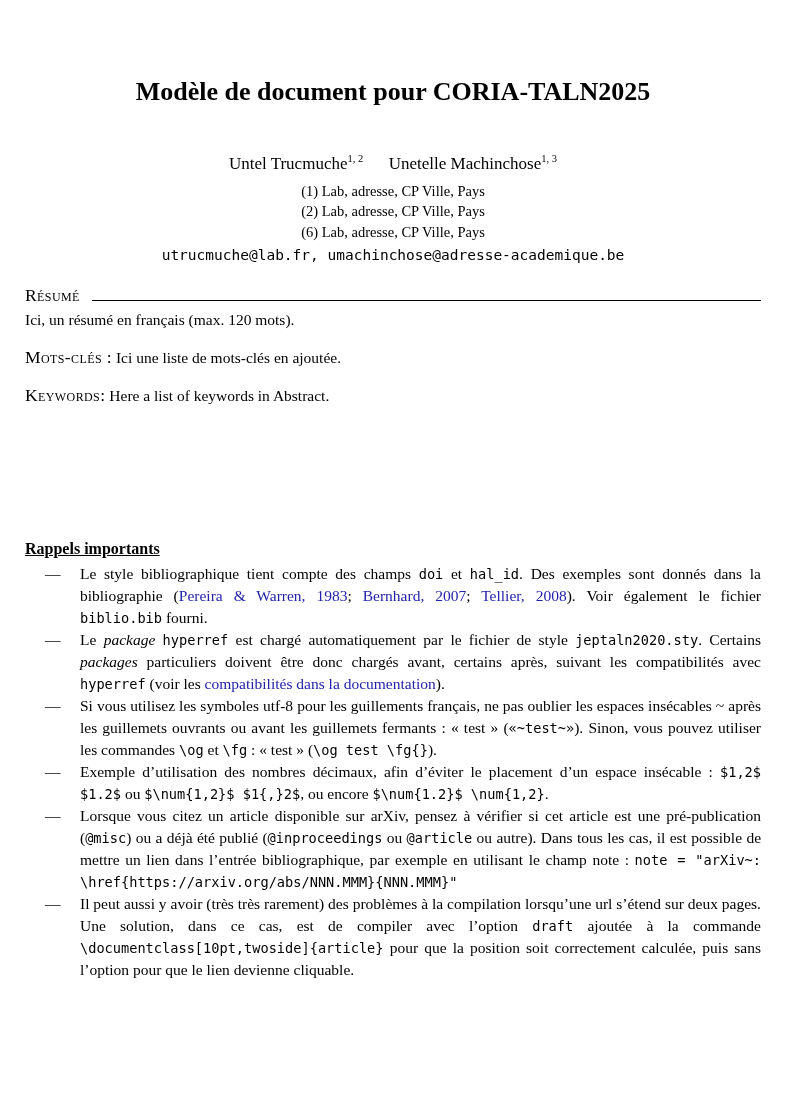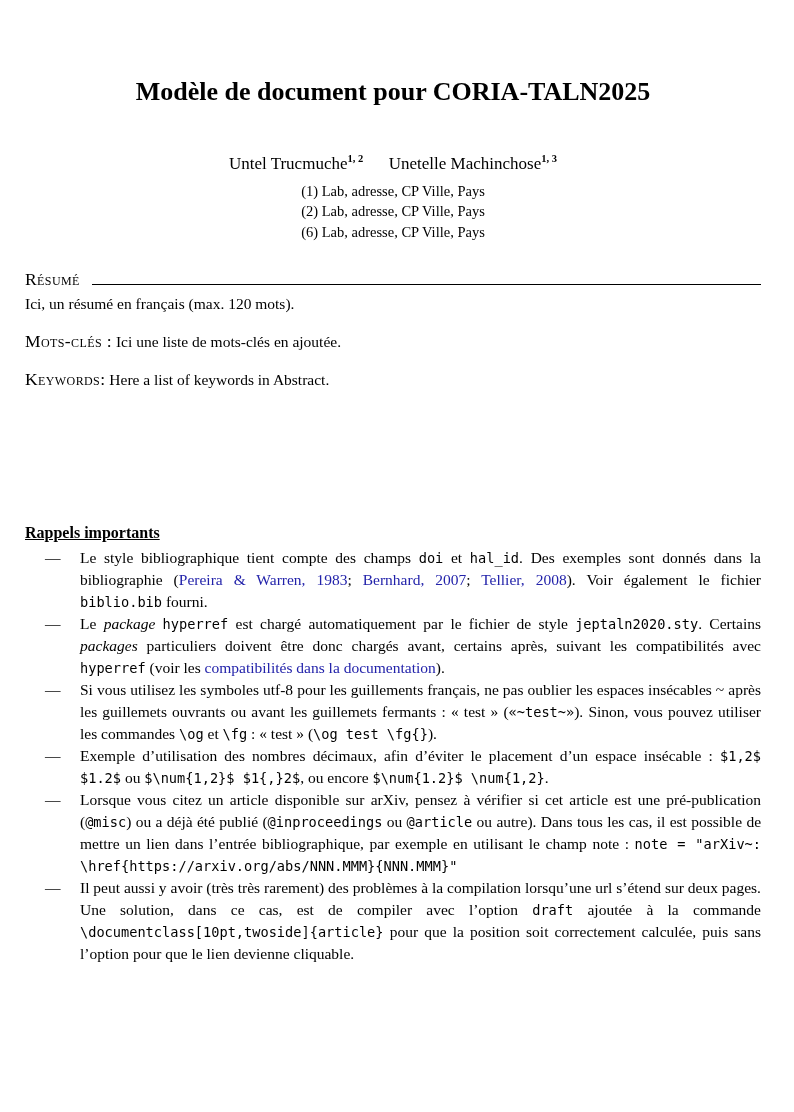--- a/index.html
+++ b/index.html
@@ -34,21 +34,21 @@
   .emails {
     margin-top: 3px;
     text-align: center;
     font-family: "DejaVu Sans Mono", "Liberation Mono", monospace;
     font-size: 14.5px;
     line-height: 21px;
   }
   .head-row {
     display: flex;
     align-items: flex-end;
-    margin-top: 26px;
+    margin-top: 18px;
     font-size: 17.5px;
     line-height: 22px;
   }
   .sc { font-variant: small-caps; letter-spacing: 0.4px; }
   .head-rule { flex: 1; border-bottom: 1.4px solid #000; margin: 0 0 5px 12px; }
   .hrule { border-bottom: 1.4px solid #000; }
   .body-par { margin: 3px 0 0 0; text-align: justify; }
   .bold-par { margin: 8px 0 0 0; font-weight: bold; text-align: justify; }
   .abstract-rule-top { margin-top: 10px; }
   .abstract-text { margin: 5px 0 0 0; }
@@ -72,38 +72,38 @@
   .run-code {
     font-family: "DejaVu Sans Mono", "Liberation Mono", monospace;
     font-size: 0.88em;
   }
   .run-italic { font-style: italic; }
   a.run-link { color: var(--link-color, #2222aa); text-decoration: none; cursor: pointer; }
   .run-sup {
     font-size: 0.62em;
     vertical-align: super;
     line-height: 0;
-    font-weight: bold;
   }
 </style>
 </head>
 <body>
 
 <div class="page">
 
   <h1 class="title">Modèle de document pour CORIA-TALN2025</h1>
 
   <div class="authors"><span>Untel Trucmuche</span><span class="run-sup">1, 2</span><span>  </span><span>Unetelle Machinchose</span><span class="run-sup">1, 3</span></div>
 
   <div class="affiliations">
     <div class="affiliation">(1) Lab, adresse, CP Ville, Pays</div>
     <div class="affiliation">(2) Lab, adresse, CP Ville, Pays</div>
     <div class="affiliation">(6) Lab, adresse, CP Ville, Pays</div>
   </div>
 
+  <div class="emails">utrucmuche@lab.fr, umachinchose@adresse-academique.be</div>
 
   <section>
     <div class="head-row">
       <span class="sc">Résumé</span>
       <span class="head-rule"></span>
     </div>
     <p class="body-par">Ici, un résumé en français (max. 120 mots).</p>
   </section>
 
 

